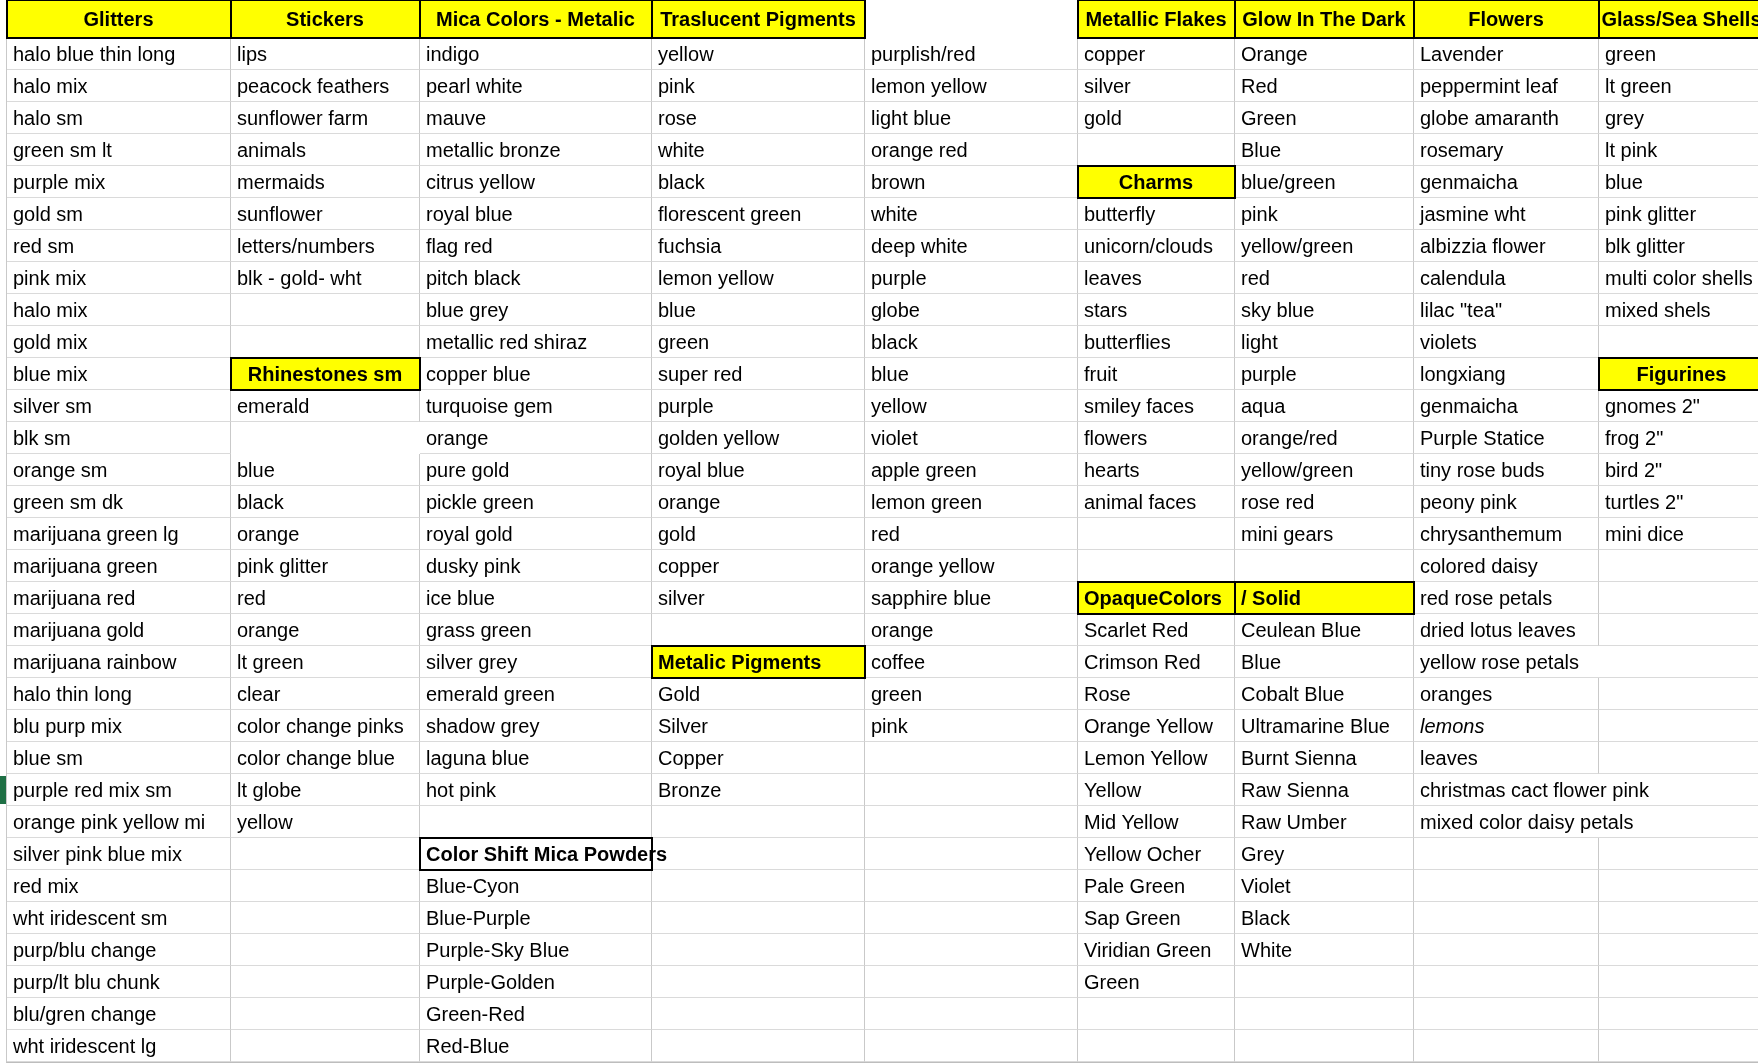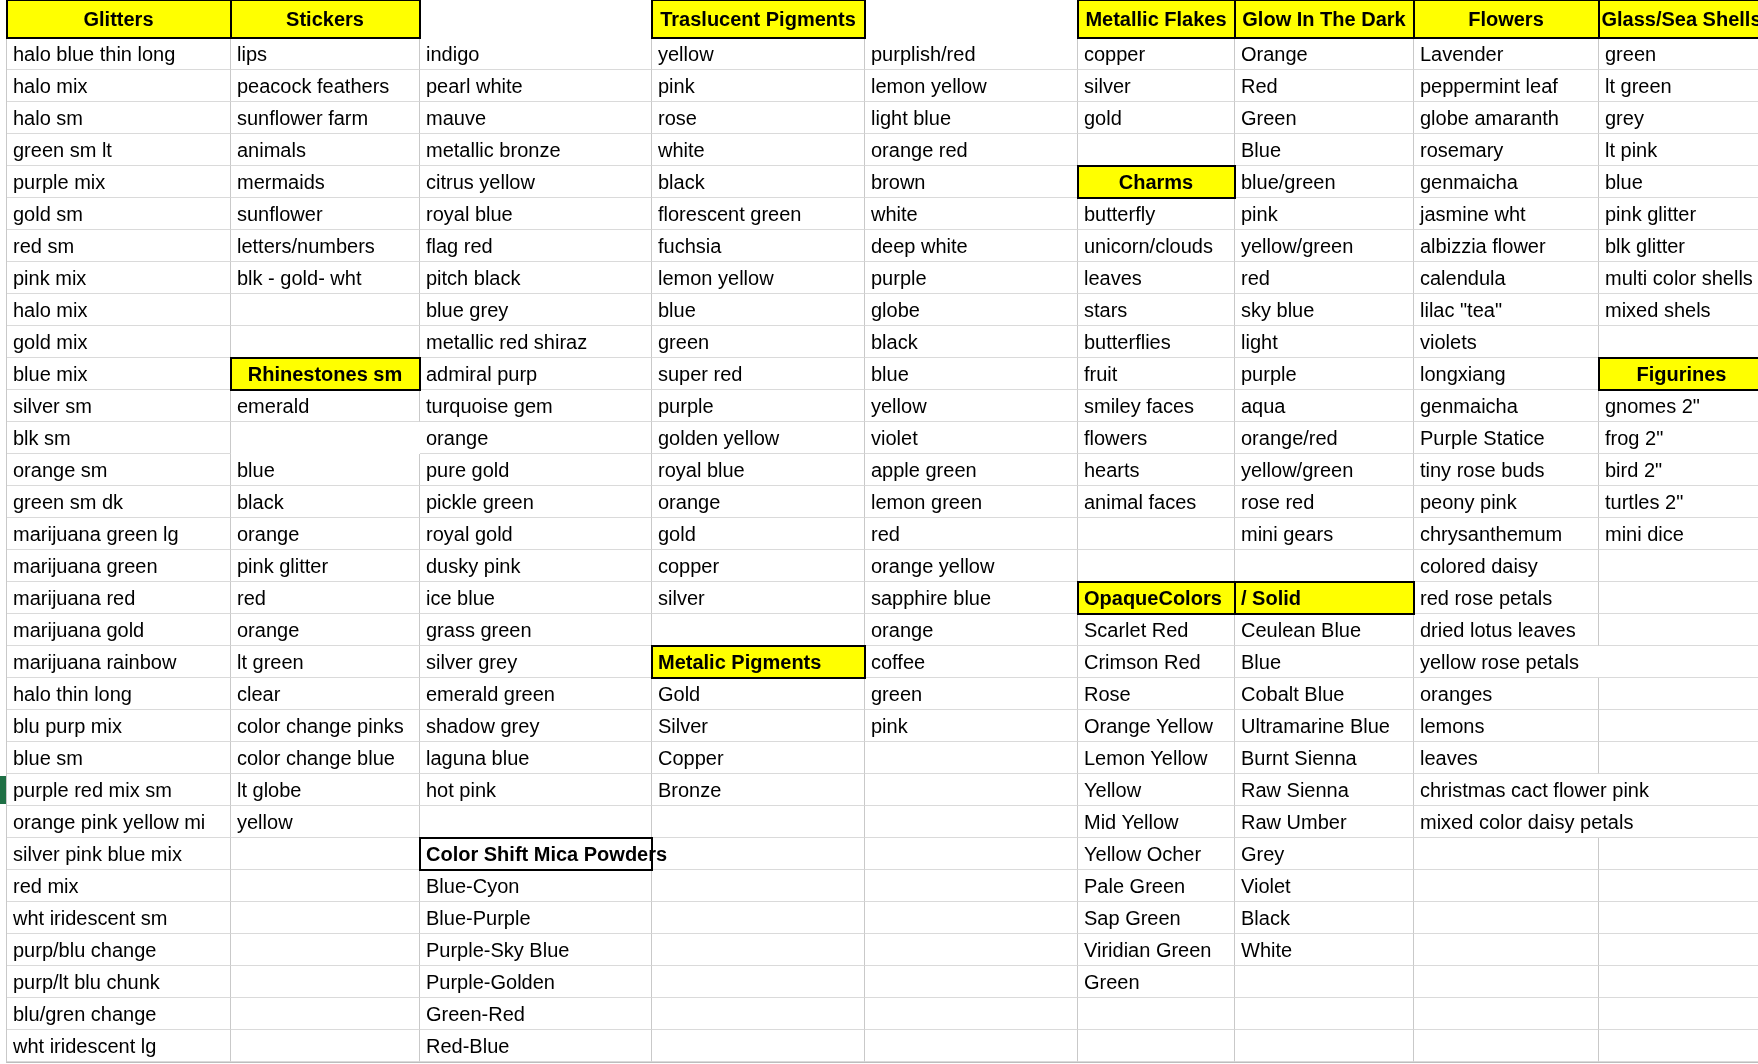--- a/index.html
+++ b/index.html
@@ -100,31 +100,32 @@
     <div class="c" style="grid-area: 24 / 2;">color change blue</div>
     <div class="c" style="grid-area: 25 / 2;">lt globe</div>
     <div class="c" style="grid-area: 26 / 2;">yellow</div>
     <div class="c" style="grid-area: 27 / 2;"></div>
     <div class="c" style="grid-area: 28 / 2;"></div>
     <div class="c" style="grid-area: 29 / 2;"></div>
     <div class="c" style="grid-area: 30 / 2;"></div>
     <div class="c" style="grid-area: 31 / 2;"></div>
     <div class="c" style="grid-area: 32 / 2;"></div>
     <div class="c" style="grid-area: 33 / 2;"></div>
+    <div class="c hd" style="grid-area: 1 / 3;">Mica Colors - Metalic</div>
     <div class="c" style="grid-area: 2 / 3;">indigo</div>
     <div class="c" style="grid-area: 3 / 3;">pearl white</div>
     <div class="c" style="grid-area: 4 / 3;">mauve</div>
     <div class="c" style="grid-area: 5 / 3;">metallic bronze</div>
     <div class="c" style="grid-area: 6 / 3;">citrus yellow</div>
     <div class="c" style="grid-area: 7 / 3;">royal blue</div>
     <div class="c" style="grid-area: 8 / 3;">flag red</div>
     <div class="c" style="grid-area: 9 / 3;">pitch black</div>
     <div class="c" style="grid-area: 10 / 3;">blue grey</div>
     <div class="c" style="grid-area: 11 / 3;">metallic red shiraz</div>
-    <div class="c" style="grid-area: 12 / 3;">admiral purp</div>
+    <div class="c" style="grid-area: 12 / 3;">copper blue</div>
     <div class="c" style="grid-area: 13 / 3;">turquoise gem</div>
     <div class="c" style="grid-area: 14 / 3;">orange</div>
     <div class="c" style="grid-area: 15 / 3;">pure gold</div>
     <div class="c" style="grid-area: 16 / 3;">pickle green</div>
     <div class="c" style="grid-area: 17 / 3;">royal gold</div>
     <div class="c" style="grid-area: 18 / 3;">dusky pink</div>
     <div class="c" style="grid-area: 19 / 3;">ice blue</div>
     <div class="c" style="grid-area: 20 / 3;">grass green</div>
     <div class="c" style="grid-area: 21 / 3;">silver grey</div>
     <div class="c" style="grid-area: 22 / 3;">emerald green</div>
@@ -285,21 +286,21 @@
     <div class="c" style="grid-area: 13 / 8;">genmaicha</div>
     <div class="c" style="grid-area: 14 / 8;">Purple Statice</div>
     <div class="c" style="grid-area: 15 / 8;">tiny rose buds</div>
     <div class="c" style="grid-area: 16 / 8;">peony pink</div>
     <div class="c" style="grid-area: 17 / 8;">chrysanthemum</div>
     <div class="c" style="grid-area: 18 / 8;">colored daisy</div>
     <div class="c" style="grid-area: 19 / 8;">red rose petals</div>
     <div class="c" style="grid-area: 20 / 8;">dried lotus leaves</div>
     <div class="c ov" style="grid-area: 21 / 8;">yellow rose petals</div>
     <div class="c" style="grid-area: 22 / 8;">oranges</div>
-    <div class="c" style="grid-area: 23 / 8;">lemons</div>
+    <div class="c" style="grid-area: 23 / 8; font-style: italic;">lemons</div>
     <div class="c" style="grid-area: 24 / 8;">leaves</div>
     <div class="c ov" style="grid-area: 25 / 8;">christmas cact flower pink</div>
     <div class="c ov" style="grid-area: 26 / 8;">mixed color daisy petals</div>
     <div class="c" style="grid-area: 27 / 8;"></div>
     <div class="c" style="grid-area: 28 / 8;"></div>
     <div class="c" style="grid-area: 29 / 8;"></div>
     <div class="c" style="grid-area: 30 / 8;"></div>
     <div class="c" style="grid-area: 31 / 8;"></div>
     <div class="c" style="grid-area: 32 / 8;"></div>
     <div class="c" style="grid-area: 33 / 8;"></div>

